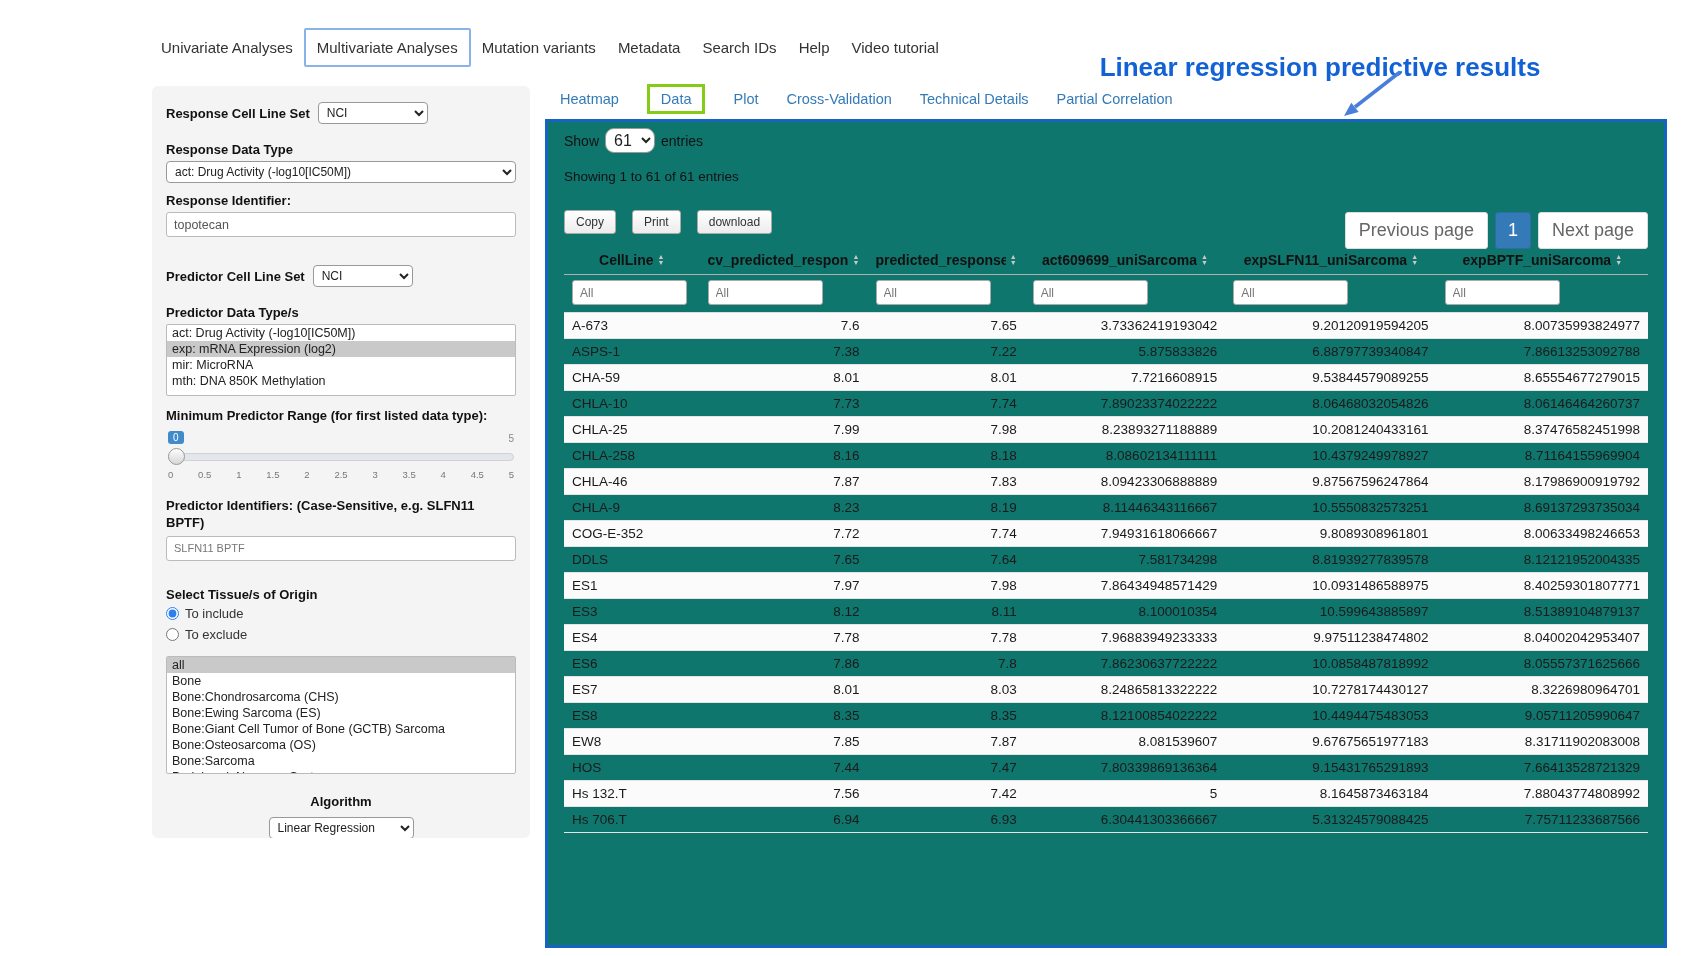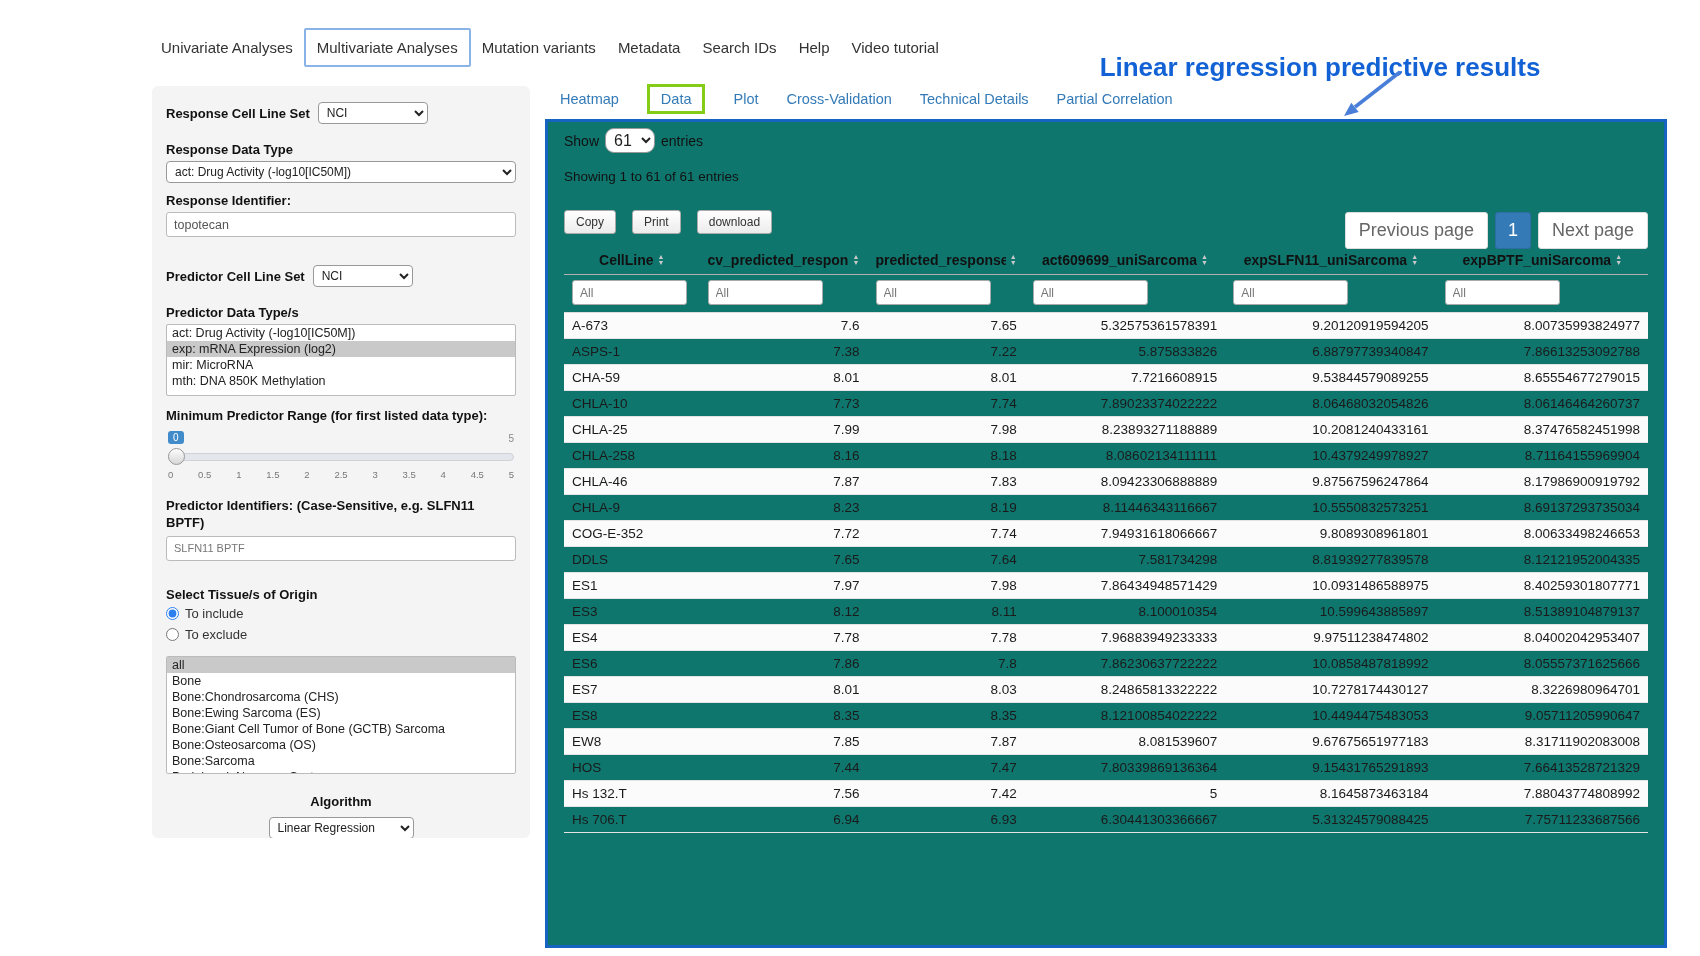--- a/index.html
+++ b/index.html
@@ -298,21 +298,21 @@
           <th class="filter-cell"><input placeholder="All" style=""></th>
           <th class="filter-cell"><input placeholder="All" style=""></th>
           <th class="filter-cell"><input placeholder="All" style=""></th>
         </tr>
     </thead>
     <tbody>
         <tr>
           <td>A-673</td>
           <td class="num">7.6</td>
           <td class="num">7.65</td>
-          <td class="num">5.32575361578391</td>
+          <td class="num">3.73362419193042</td>
           <td class="num">9.20120919594205</td>
           <td class="num">8.00735993824977</td>
         </tr>
         <tr>
           <td>ASPS-1</td>
           <td class="num">7.38</td>
           <td class="num">7.22</td>
           <td class="num">5.875833826</td>
           <td class="num">6.88797739340847</td>
           <td class="num">7.86613253092788</td>

